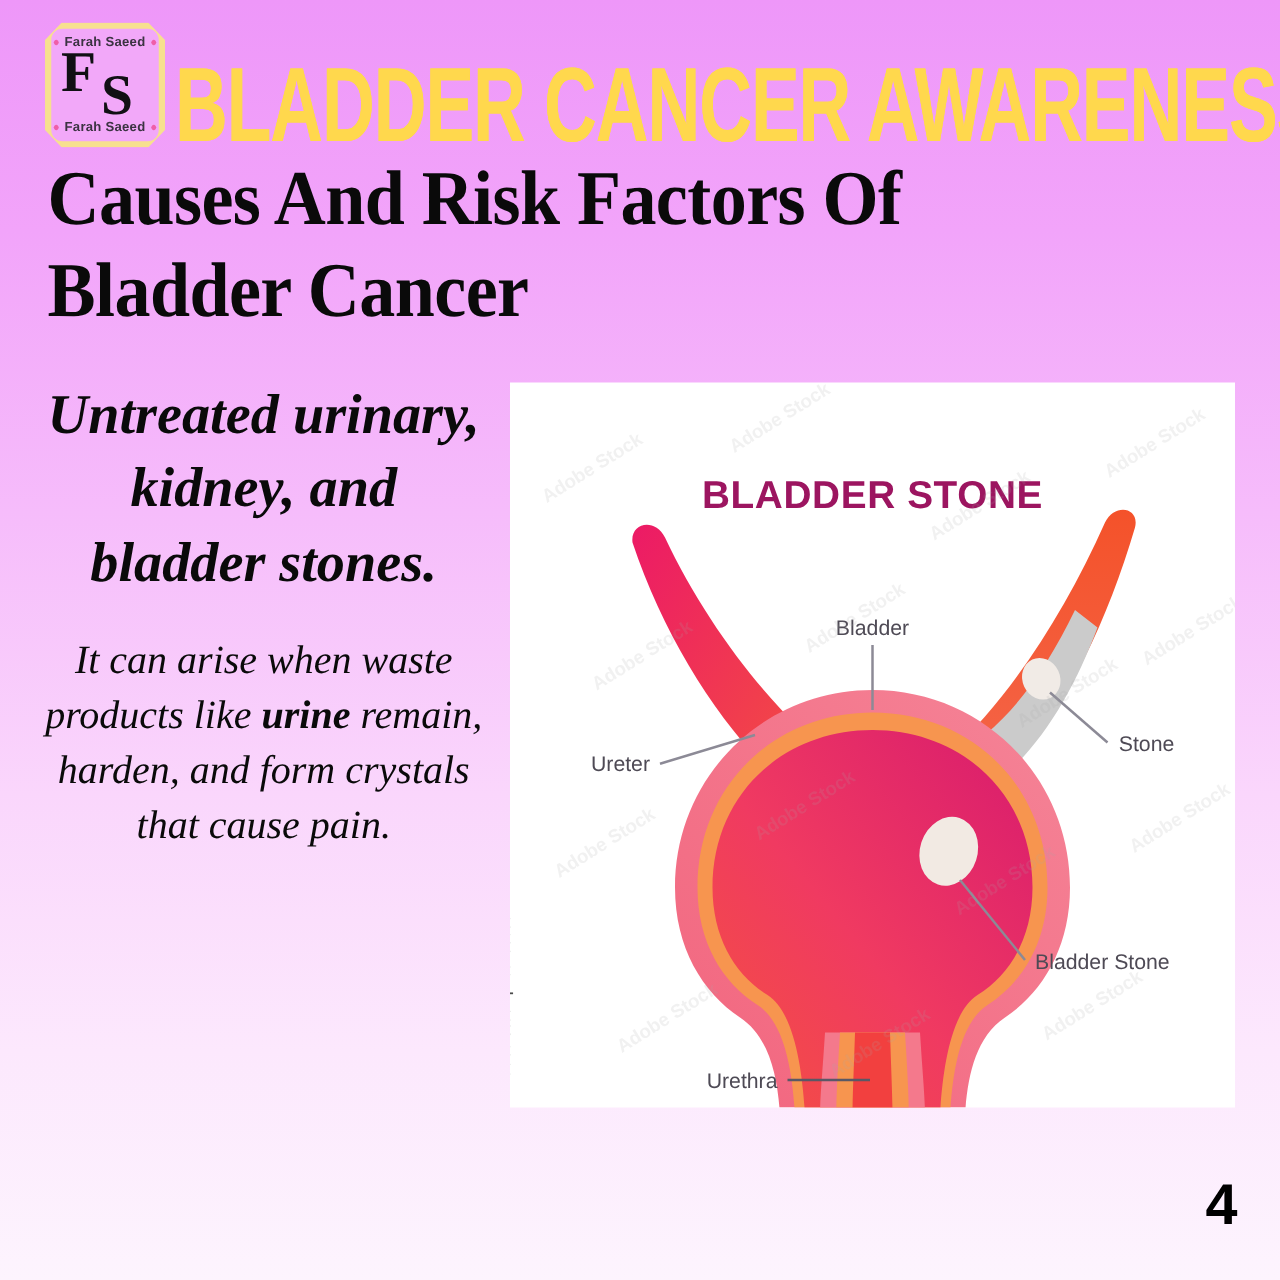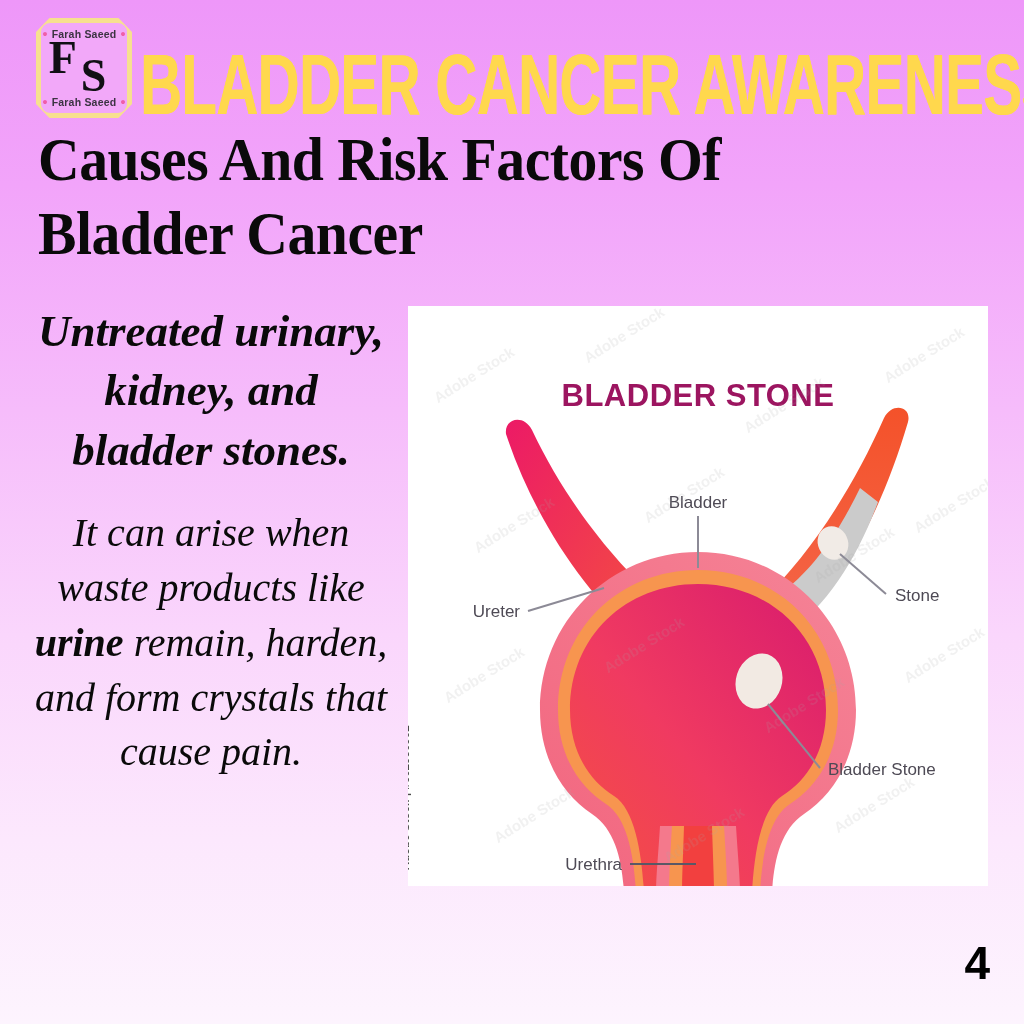--- a/index.html
+++ b/index.html
@@ -121,21 +121,21 @@
     font-weight: 700;
     font-size: 45px;
     line-height: 1.32;
     color: #0a0a0a;
     margin: 0 0 26px 0;
     padding: 0 10px;
   }
   .body-copy {
     font-family: "Liberation Serif", serif;
     font-weight: 400;
-    font-size: 40px;
+    font-size: 32px;
     line-height: 1.37;
     color: #0a0a0a;
     margin: 0;
     padding: 0 6px;
   }
   .body-copy b { font-weight: 700; }
 
   
   .panel {
     position: absolute;

